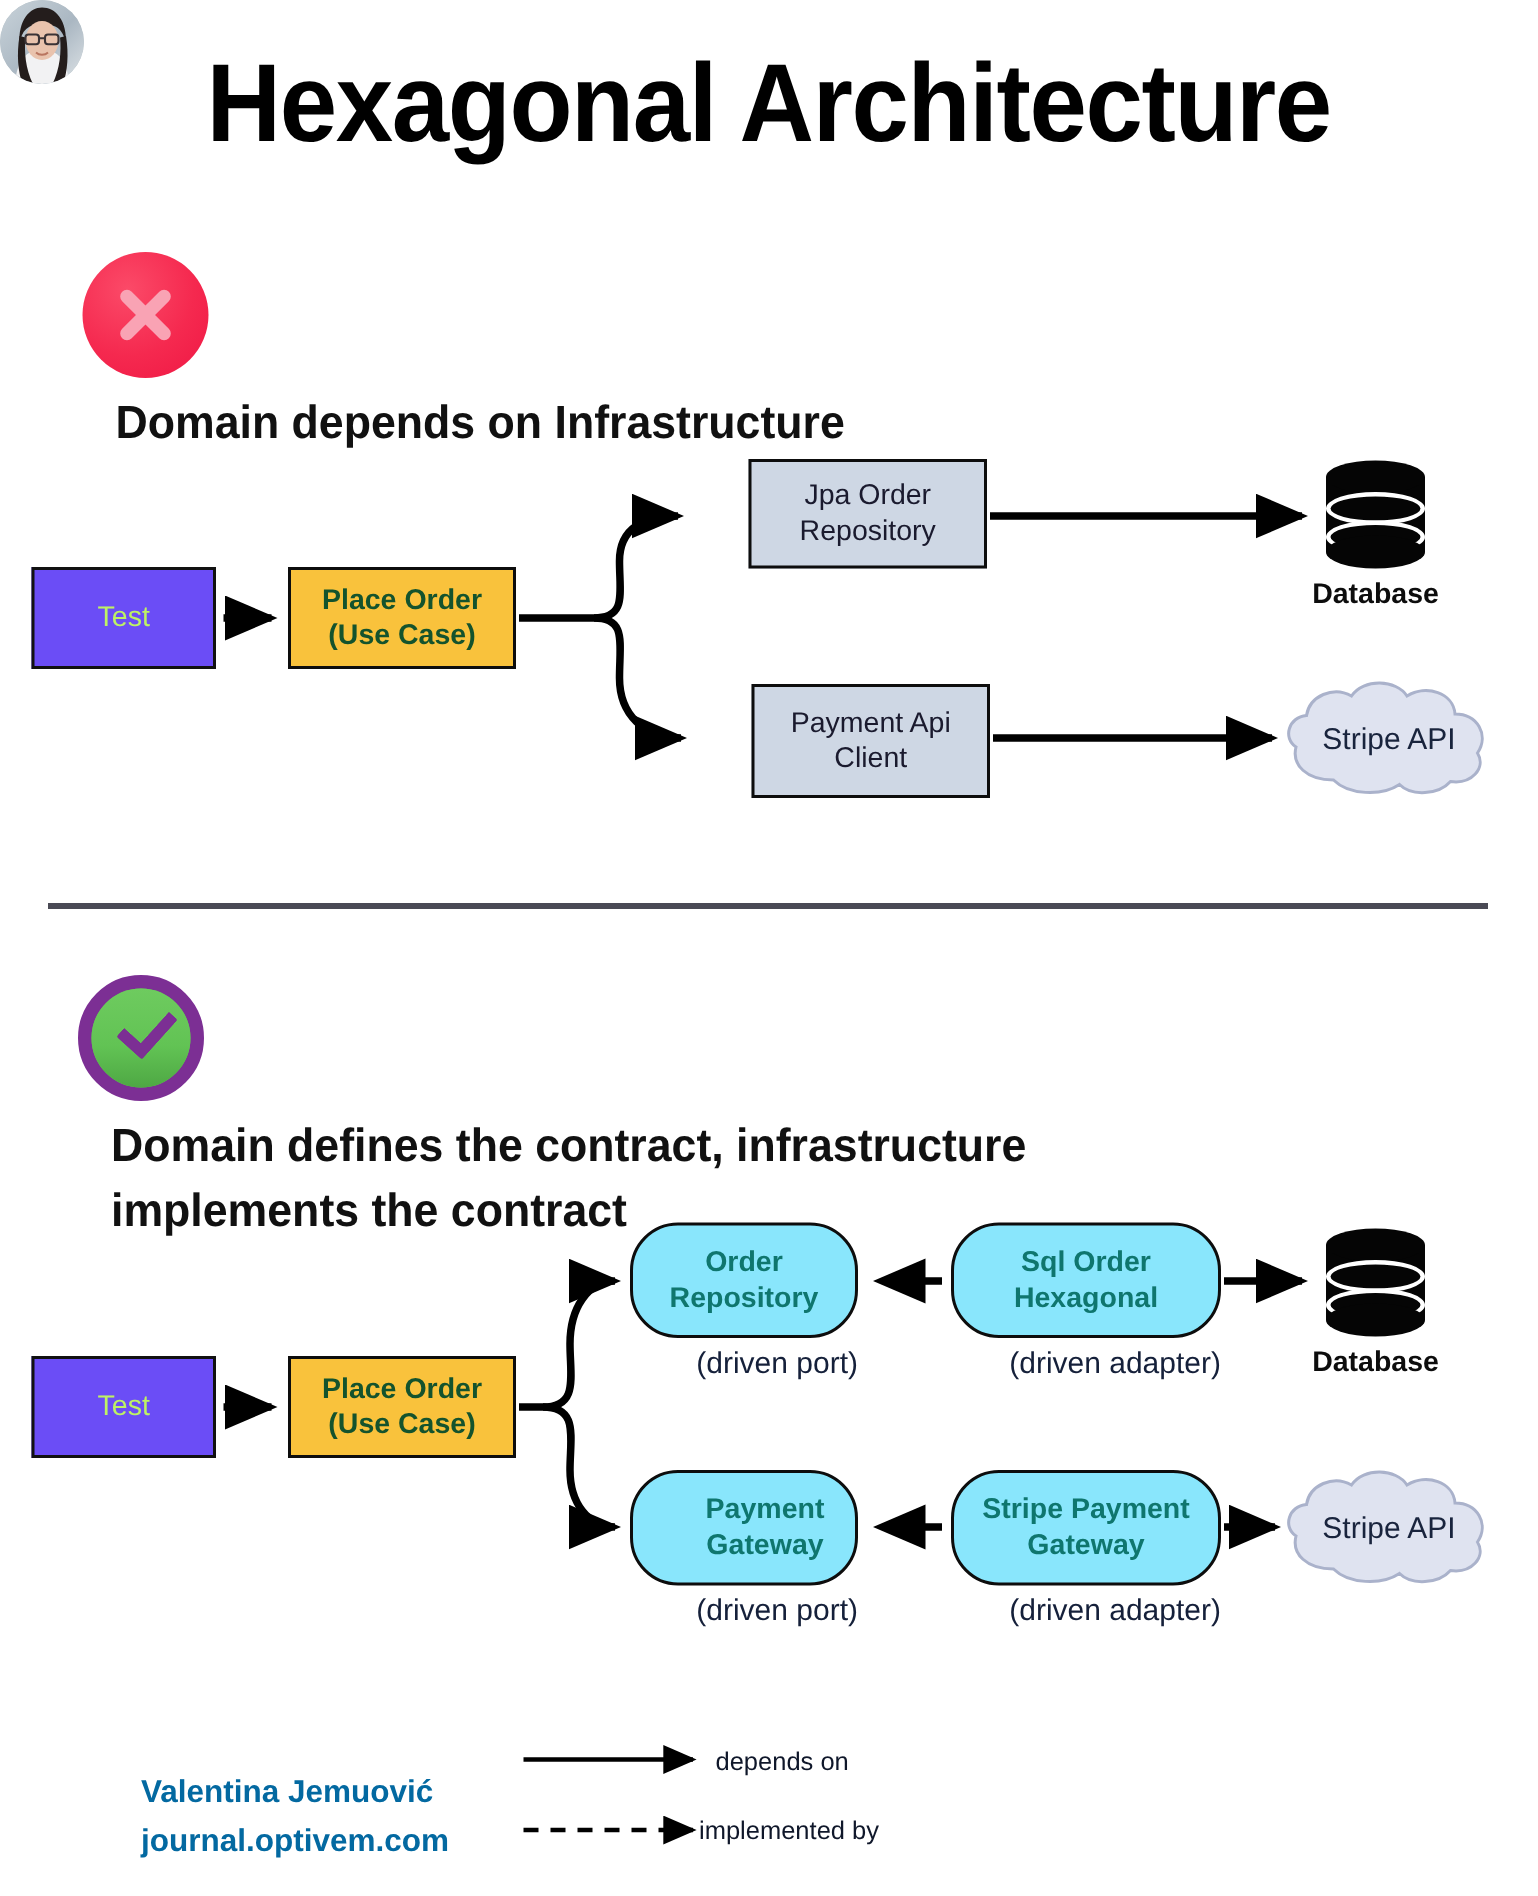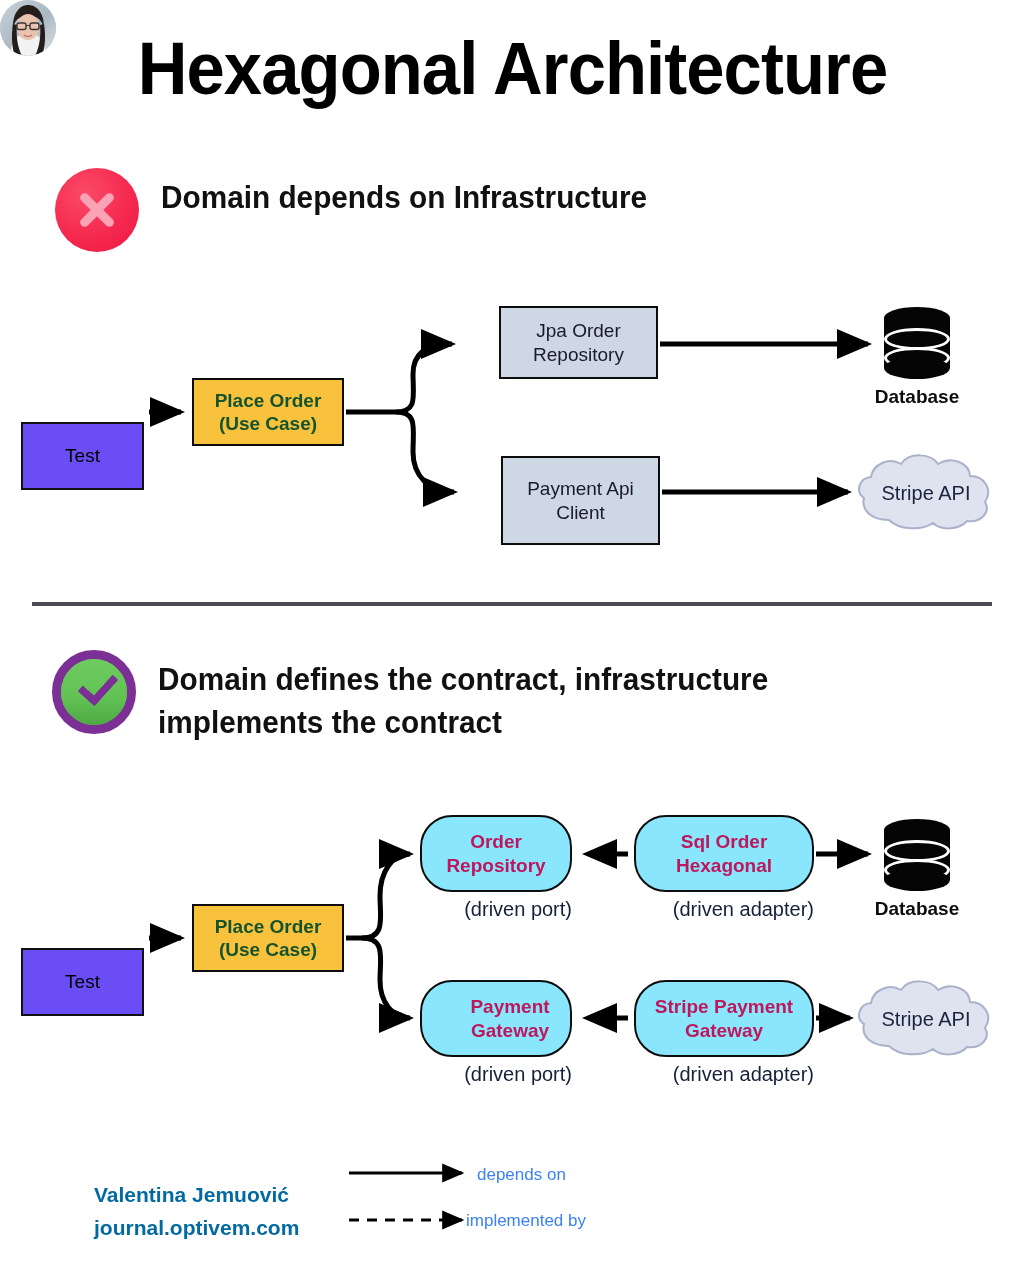--- a/index.html
+++ b/index.html
@@ -19,21 +19,21 @@
     font-size:74px;
     font-weight:bold;
     letter-spacing:-1px;
     color:#000000;
     line-height:1;
     font-family:"Liberation Sans",sans-serif;
     transform:scaleX(0.93);
   }
 
   
-  .sec-head{position:absolute;display:flex;align-items:flex-start;}
+  .sec-head{position:absolute;display:flex;align-items:flex-start;flex-direction:column;}
   .sec-head .badge{flex:0 0 auto;}
   .sec-head .sec-text{
     font-size:31px;font-weight:bold;color:#111111;
     line-height:1.38;margin-left:22px;margin-top:9px;
     transform:scaleX(0.96);transform-origin:left top;
   }
 
   
   .badge-x{
     width:84px;height:84px;border-radius:50%;
@@ -73,24 +73,24 @@
 
   
   .box{
     position:absolute;box-sizing:border-box;
     border:2px solid #0d0d0d;
     display:flex;align-items:center;justify-content:center;
     text-align:center;line-height:1.22;
     font-size:19px;
     white-space:pre-line;
   }
-  .box.purple{background:#6b4df6;color:#000000;border-color:#111111;font-weight:normal;margin-top:44px;}
+  .box.purple{background:#6b4df6;color:#bef264;border-color:#111111;font-weight:normal;}
   .box.orange{background:#f9c23c;color:#14532d;border-color:#0d0d0d;font-weight:bold;}
   .box.gray{background:#ced7e4;color:#1a1a2e;border-color:#0d0d0d;font-weight:normal;}
-  .box.cyan{background:#89e6fc;color:#be185d;border-color:#0d0d0d;font-weight:bold;border-radius:32px;}
+  .box.cyan{background:#89e6fc;color:#0f766e;border-color:#0d0d0d;font-weight:bold;border-radius:32px;}
 
   .sublabel{
     position:absolute;text-align:right;font-size:20px;color:#15203a;
     white-space:nowrap;
   }
 
   
   .dbicon{position:absolute;}
   .dbicon .disk{
     position:absolute;left:0;width:66px;height:22px;border-radius:50%/50%;
@@ -116,21 +116,21 @@
   .avatar{
     position:absolute;width:56px;height:56px;border-radius:50%;
     overflow:hidden;background:#b9c4ca;
   }
   .author{
     position:absolute;font-size:21px;color:#0369a1;line-height:1.55;
     white-space:pre-line;
     font-weight:bold;
   }
   .legend-lbl{
-    position:absolute;font-size:17px;color:#3b82f6;white-space:nowrap;
+    position:absolute;font-size:17px;color:#0f172a;white-space:nowrap;
   }
 
   svg.overlay{position:absolute;left:0;top:0;width:1025px;height:1264px;pointer-events:none;}
 </style>
 </head>
 <body>
 
 <div class="page">
 
   <div class="title">Hexagonal Architecture</div>
@@ -144,21 +144,21 @@
   </div>
 
   <div class="box purple" style="left:21px;top:378px;width:123px;height:68px;">Test</div>
 
   <div class="box orange" style="left: 192px; top: 378px; width: 152px; height: 68px; white-space: pre-line;">Place Order
 (Use Case)</div>
 
   <div class="box gray" style="left: 499px; top: 306px; width: 159px; height: 73px; white-space: pre-line;">Jpa Order
 Repository</div>
 
-  <div class="box gray" style="left: 501px; top: 456px; width: 159px; height: 89px; white-space: pre-line;">Payment Api
+  <div class="box gray" style="left: 501px; top: 456px; width: 159px; height: 76px; white-space: pre-line;">Payment Api
 Client</div>
 
   <div class="dbicon" style="left:884px;top:306px;width:66px;height:72px;">
     <div class="body" style="top:12px;height:50px;"></div>
     <div class="disk" style="top:1px;"></div>
     <div class="disk" style="top:22px;border:3px solid #ffffff;box-sizing:border-box;background:#050505;"></div>
     <div class="disk" style="top:41px;border:3px solid #ffffff;box-sizing:border-box;background:#050505;"></div>
     <div class="disk" style="top:51px;"></div>
   </div>
   <div class="dblabel" style="left:844px;top:386px;width:146px;">Database</div>

